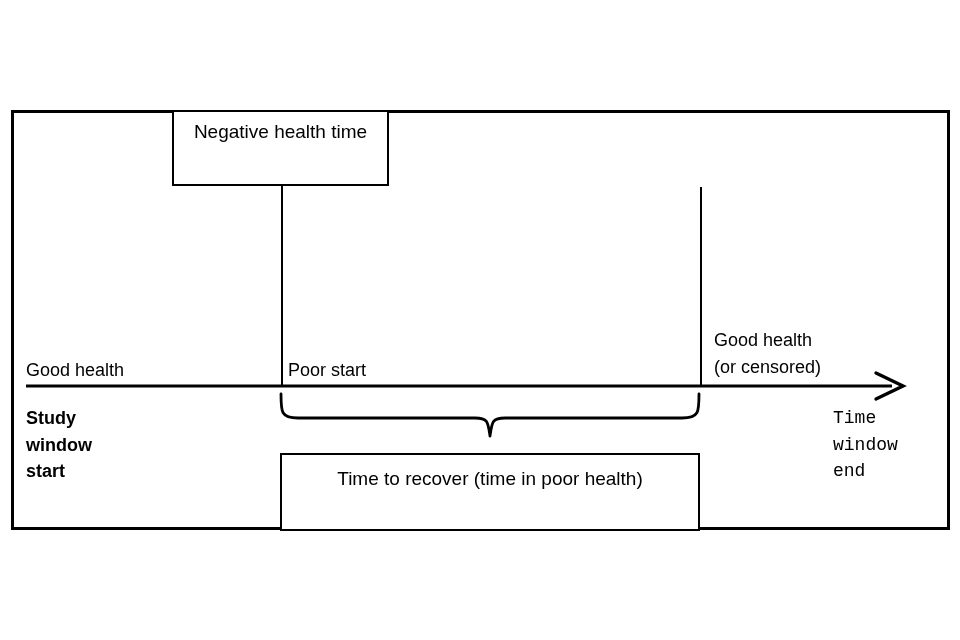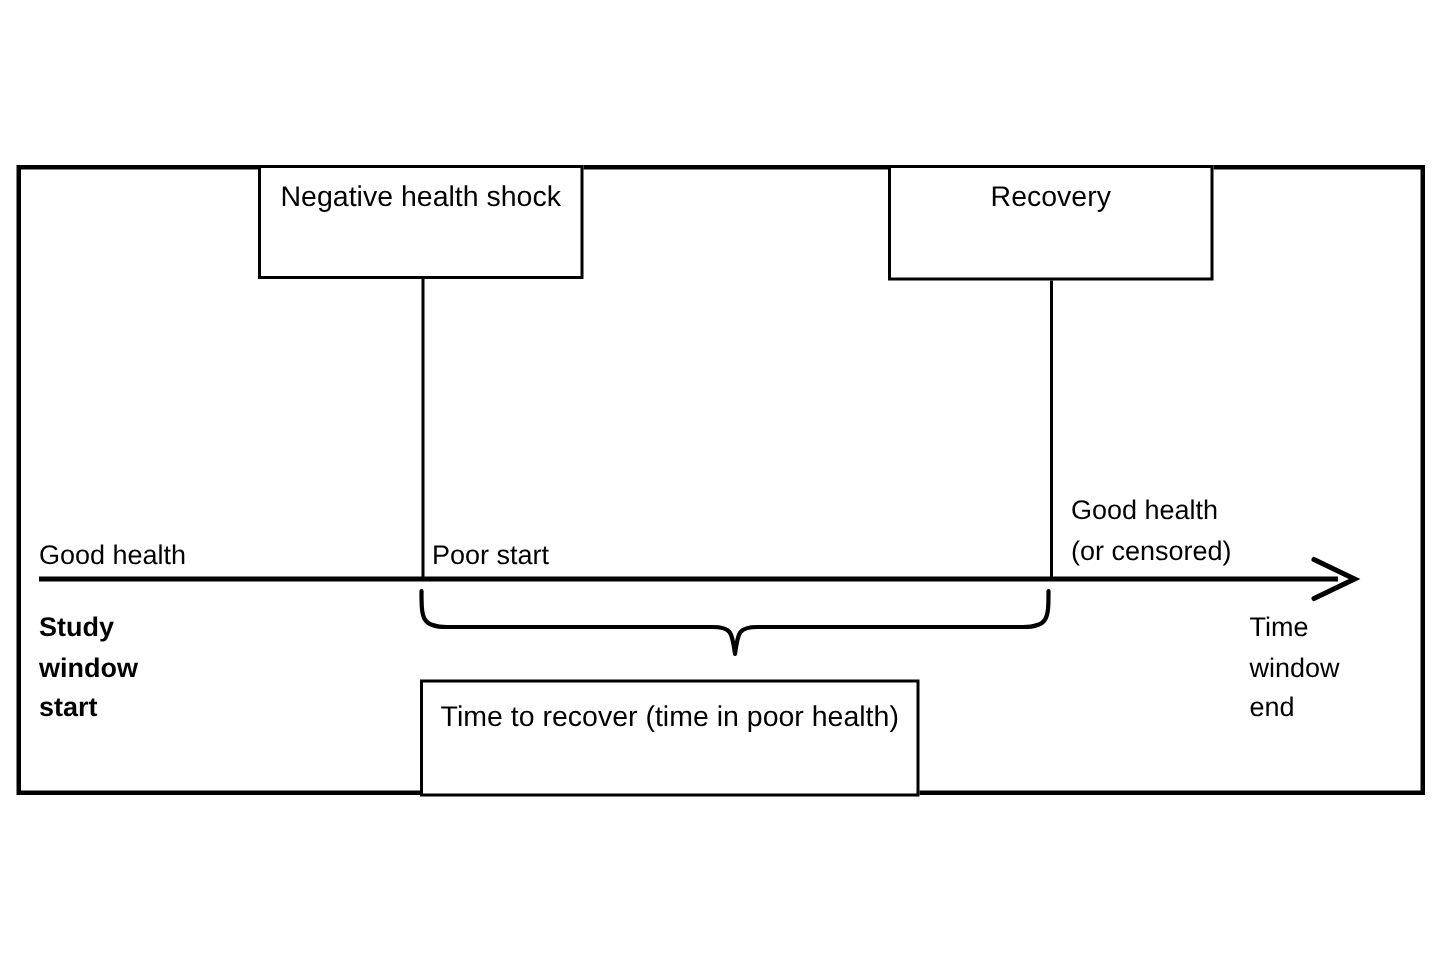--- a/index.html
+++ b/index.html
@@ -54,21 +54,21 @@
   }
   #box-recovery {
     left: 592px;
     top: 110px;
     width: 217px;
     height: 77px;
   }
   #box-time-to-recover {
     left: 280px;
     top: 453px;
-    width: 333px;
+    width: 420px;
     height: 78px;
     padding-top: 10px;
   }
   
   .connector {
     position: absolute;
     width: 0;
     border-left: 2.5px solid #000000;
   }
   #connector-shock {
@@ -104,33 +104,32 @@
     position: absolute;
     font-size: 18px;
     line-height: 1.48;
     white-space: pre-line;
     font-weight: 400;
   }
   #label-good-health-left { left: 26px; top: 357px; }
   #label-poor-health      { left: 288px; top: 357px; }
   #label-good-health-right{ left: 714px; top: 327px; }
   #label-study-window     { left: 26px;  top: 405px; font-weight: bold; }
-  #label-time-window-end  { left: 833px; top: 405px; }
+  #label-time-window-end  { left: 833px; top: 405px; font-family: Liberation Mono, monospace; }
 </style>
 </head>
 <body>
 
 <div id="canvas">
 
   <div class="frame"></div>
 
   <div class="event-box" id="box-shock">Negative health
-shock</div>
+time</div>
 
-  <div class="event-box" id="box-recovery">Recovery</div>
 
   <div class="connector" id="connector-shock"></div>
 
   <div class="connector" id="connector-recovery"></div>
 
   <svg id="timeline-axis" viewBox="0 0 885 22" xmlns="http://www.w3.org/2000/svg">
     <line x1="0" y1="2" x2="866" y2="2" stroke="#000000" stroke-width="3.2"></line>
     <polyline points="850,-11 877,2 850,15" fill="none" stroke="#000000" stroke-width="3.4" stroke-linecap="round" stroke-linejoin="miter"></polyline>
   </svg>
 

